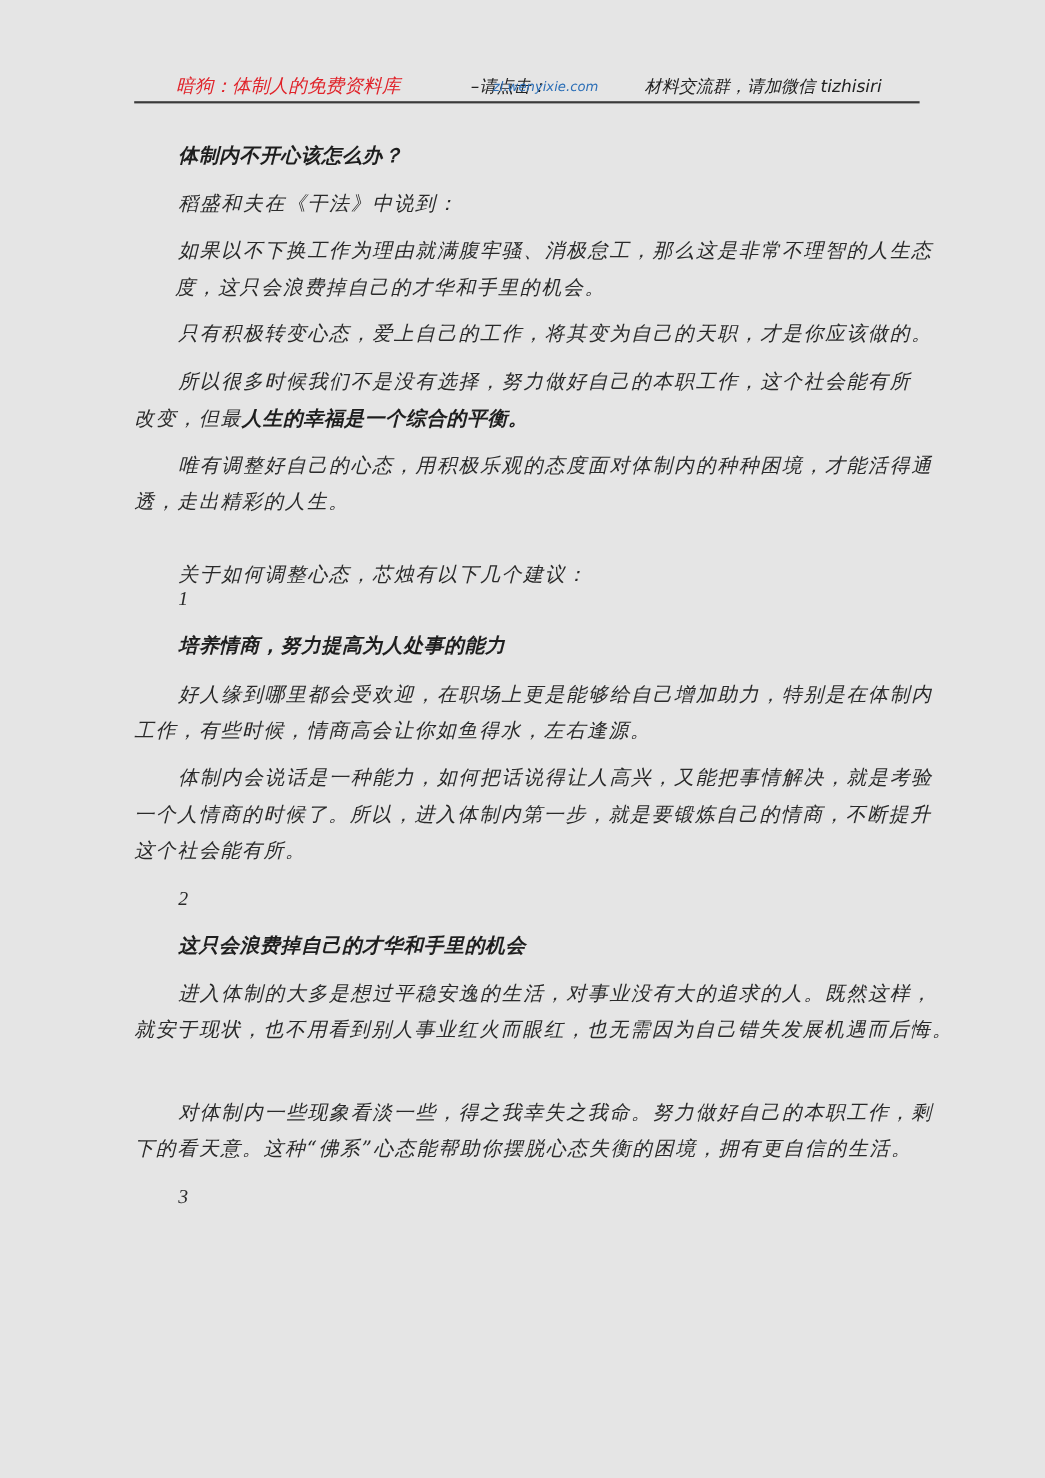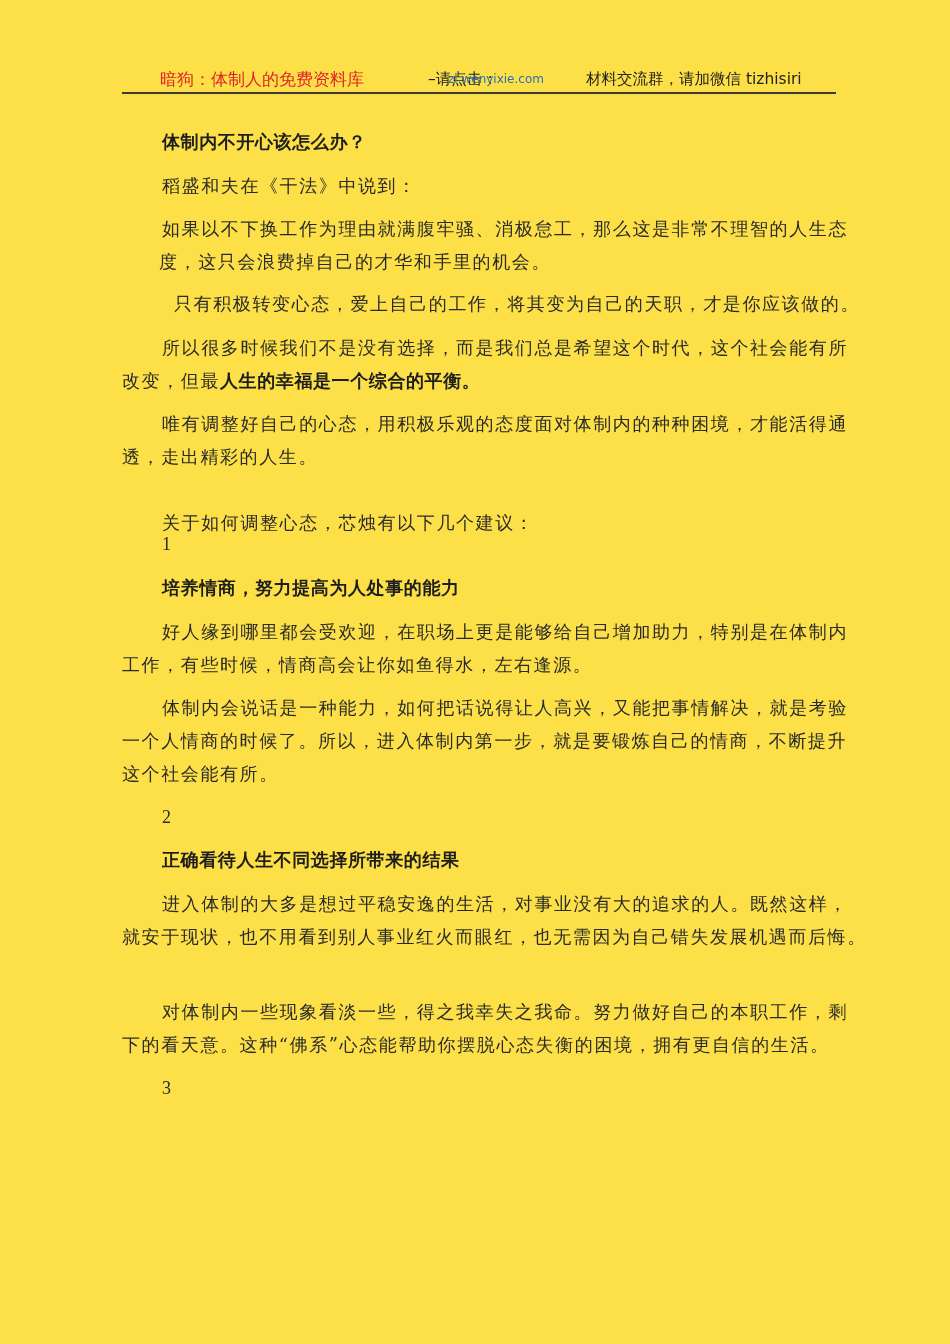--- a/index.html
+++ b/index.html
@@ -1,17 +1,17 @@
 <!DOCTYPE html>
 <html><head>
   <meta charset="utf-8">
   <style>
     html, body { margin: 0; padding: 0; background: #ffffff; }
     body { width: 950px; height: 1344px; position: relative; overflow: hidden; }
-    .page { position: absolute; left: 0; top: 0; width: 950px; height: 1344px; background: #fde047; }
+    .page { position: absolute; left: 0; top: 0; width: 950px; height: 1344px; background: #e5e5e5; font-style: italic; }
     .header {
       position: absolute; left: 122px; top: 68px; width: 714px; height: 22px;
       font-family: "DejaVu Sans", "Liberation Sans", sans-serif;
       font-size: 15.5px; line-height: 22px; white-space: nowrap;
     }
     .header .seg { position: absolute; top: 0; }
     .h-red { color: #e0242b; }
     .h-dark { color: #222222; }
     .h-blue { color: #2c6fb7; }
     .rule {
@@ -42,42 +42,42 @@
   </div>
   <div class="rule"></div>
 
   <div class="line indent bold" style="top:130px;">体制内不开心该怎么办？</div>
 
   <div class="line indent" style="top:174px;">稻盛和夫在《干法》中说到：</div>
 
   <div class="line indent" style="top:217px;">如果以不下换工作为理由就满腹牢骚、消极怠工，那么这是非常不理智的人生态</div>
   <div class="line" style="top:250px;margin-left:37px;">度，这只会浪费掉自己的才华和手里的机会。</div>
 
-  <div class="line indent" style="top:292px;margin-left:12px;">只有积极转变心态，爱上自己的工作，将其变为自己的天职，才是你应该做的。</div>
+  <div class="line indent" style="top:292px;">只有积极转变心态，爱上自己的工作，将其变为自己的天职，才是你应该做的。</div>
 
-  <div class="line indent" style="top:336px;">所以很多时候我们不是没有选择，而是我们总是希望这个时代，这个社会能有所</div>
+  <div class="line indent" style="top:336px;">所以很多时候我们不是没有选择，努力做好自己的本职工作，这个社会能有所</div>
   <div class="line" style="top:369px;"><span>改变，但最</span><span class="inline-bold">人生的幸福是一个综合的平衡。</span></div>
 
   <div class="line indent" style="top:412px;">唯有调整好自己的心态，用积极乐观的态度面对体制内的种种困境，才能活得通</div>
   <div class="line" style="top:445px;">透，走出精彩的人生。</div>
 
   <div class="line indent" style="top:511px;">关于如何调整心态，芯烛有以下几个建议：</div>
 
   <div class="line indent num" style="top:532px;">1</div>
   <div class="line indent bold" style="top:576px;">培养情商，努力提高为人处事的能力</div>
 
   <div class="line indent" style="top:620px;">好人缘到哪里都会受欢迎，在职场上更是能够给自己增加助力，特别是在体制内</div>
   <div class="line" style="top:653px;">工作，有些时候，情商高会让你如鱼得水，左右逢源。</div>
 
   <div class="line indent" style="top:696px;">体制内会说话是一种能力，如何把话说得让人高兴，又能把事情解决，就是考验</div>
   <div class="line" style="top:729px;">一个人情商的时候了。所以，进入体制内第一步，就是要锻炼自己的情商，不断提升</div>
   <div class="line" style="top:762px;">这个社会能有所。</div>
 
   <div class="line indent num" style="top:805px;">2</div>
-  <div class="line indent bold" style="top:848px;">正确看待人生不同选择所带来的结果</div>
+  <div class="line indent bold" style="top:848px;">这只会浪费掉自己的才华和手里的机会</div>
 
   <div class="line indent" style="top:892px;">进入体制的大多是想过平稳安逸的生活，对事业没有大的追求的人。既然这样，</div>
   <div class="line indent" style="top:1000px;">对体制内一些现象看淡一些，得之我幸失之我命。努力做好自己的本职工作，剩</div>
 
   <div class="line" style="top:925px;">就安于现状，也不用看到别人事业红火而眼红，也无需因为自己错失发展机遇而后悔。</div>
   <div class="line" style="top:1033px;">下的看天意。这种“佛系”心态能帮助你摆脱心态失衡的困境，拥有更自信的生活。</div>
 
   <div class="line indent num" style="top:1076px;">3</div>
 
 </div>

